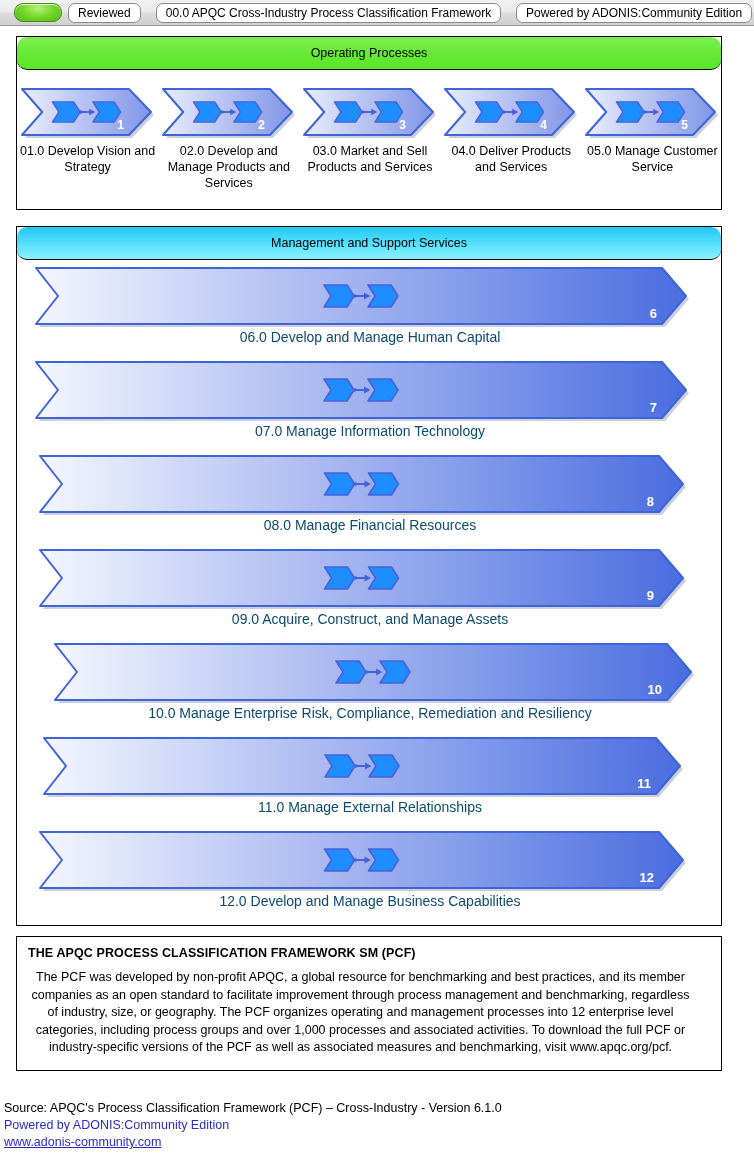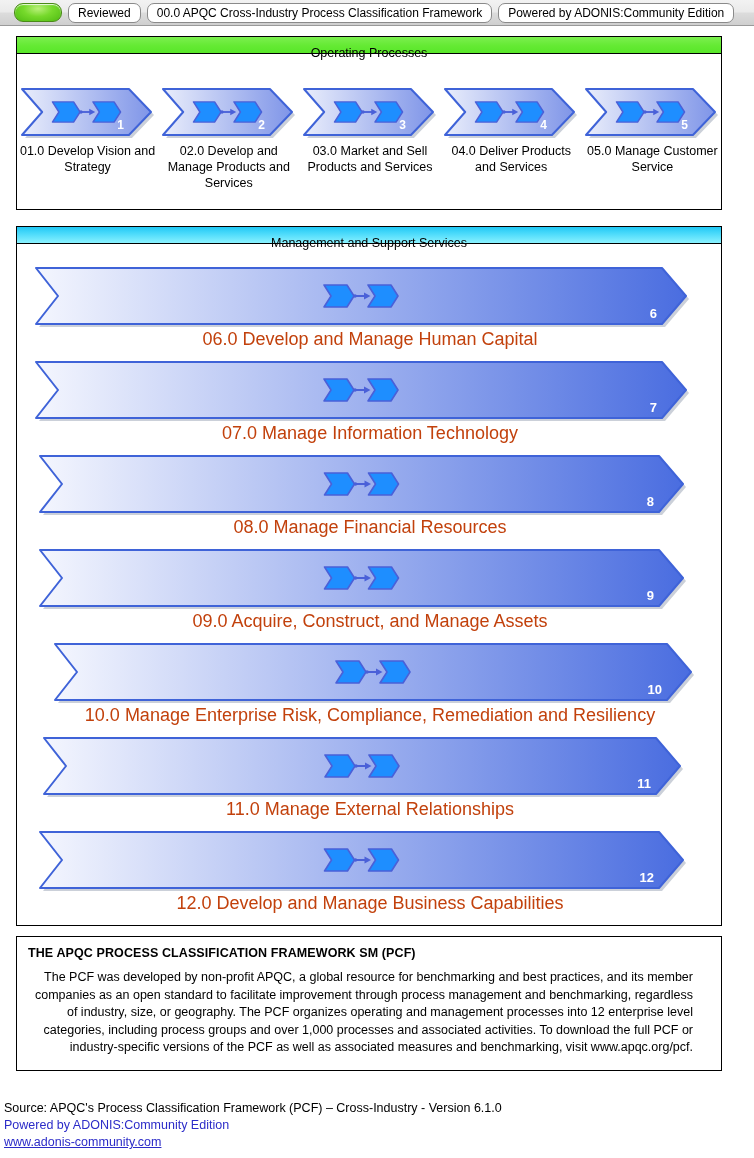--- a/index.html
+++ b/index.html
@@ -36,36 +36,37 @@
     border-radius:7px;
     height:18px;
     line-height:18px;
     padding:0 9px;
     font-size:12px;
     white-space:nowrap;
     color:#000;
     flex:0 0 auto;
     overflow:hidden;
   }
-  .chip.wide{flex:0 1 auto;}
+  .chip.wide{flex:0 1 auto;margin-left:9px;}
 
   
   .panel{
     position:absolute;
     border:1px solid #000;
     background:#fff;
     box-sizing:border-box;
   }
   .panel-header{
-    height:17px;line-height:33px;
+    height:33px;line-height:33px;
     text-align:center;
     font-size:12.5px;
     color:#000;
     border-bottom:1px solid #000;
     box-sizing:border-box;
+    border-radius:10px;
   }
   .hdr-green{background:linear-gradient(to bottom,#7cef4f 0%,#64ea33 55%,#59e629 100%);}
   .hdr-cyan{background:linear-gradient(to bottom,#21c8f5 0%,#4fdcfb 45%,#8af2ff 100%);}
 
   
   #op-panel{left:16px;top:36px;width:706px;height:174px;}
   .op-row{
     position:absolute;left:0;top:34px;width:706px;height:139px;
     display:flex;
   }
@@ -86,21 +87,21 @@
     color:#000;
   }
 
   
   #mg-panel{left:16px;top:226px;width:706px;height:700px;}
   .mg-list{position:absolute;left:0;top:34px;width:706px;}
   .mg-item{position:relative;height:94px;}
   .mg-shape-wrap{position:absolute;left:18px;top:6px;width:652px;height:60px;}
   .mg-label{
     position:absolute;left:0;right:0;top:68px;
-    text-align:center;font-size:18px;color:#c2410c;
+    text-align:center;font-size:14px;color:#0c4a6e;
   }
 
   svg{display:block;overflow:visible;}
 
   .num-txt{
     font-family:"Liberation Sans", sans-serif;
     font-size:13px;font-weight:bold;fill:#ffffff;
   }
   .num-txt.small{font-size:12px;}
 
@@ -109,21 +110,21 @@
     position:absolute;left:16px;top:936px;width:706px;height:135px;
     border:1px solid #000;background:#fff;box-sizing:border-box;
     padding:9px 28px 0 11px;
   }
   #info-title{
     font-size:12.5px;font-weight:bold;color:#000;letter-spacing:.1px;
     margin:0 0 9px 0;
   }
   #info-body{
     font-size:12.5px;line-height:17.5px;color:#000;margin:0;
-    text-align:right;
+    text-align:center;
   }
 
   
   #footer{
     position:absolute;left:4px;top:1100px;width:740px;
     font-size:12.5px;line-height:17px;
   }
   #footer .src{color:#000;}
   #footer .pw{color:#2b2bc8;}
   #footer a.link{color:#2b2bc8;text-decoration:underline;}

